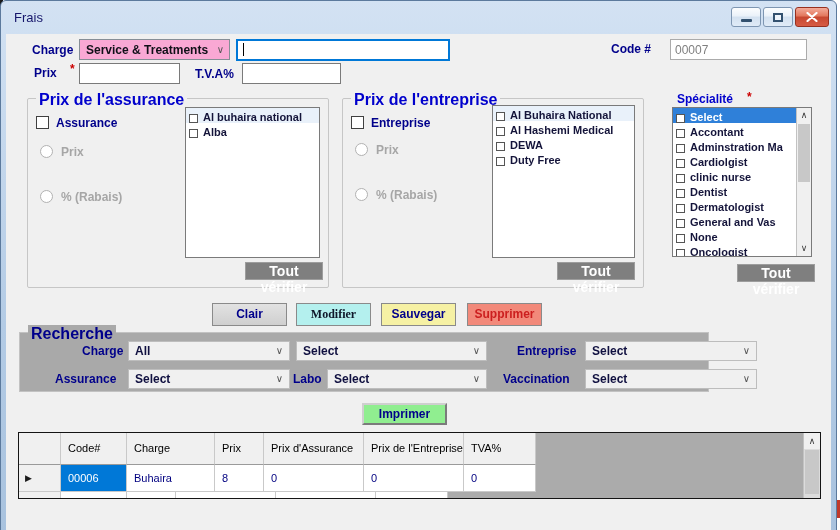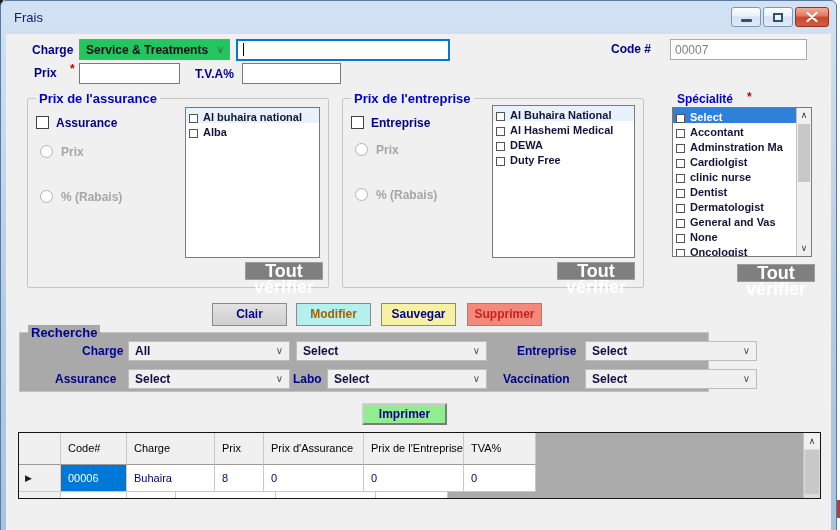--- a/index.html
+++ b/index.html
@@ -32,49 +32,49 @@
   .glyph-max { width:10px; height:9px; border:2px solid #33516f; background:#eef4fb; }
   .client {
     position:absolute; left:5px; right:5px; top:33px; bottom:0;
     background:#f0f0f0;
   }
 
   
   .lbl { position:absolute; font-weight:bold; font-size:12px; color:#00008b; white-space:nowrap; }
   .req { color:#cc0000; font-weight:bold; font-size:12px; position:absolute; }
   .combo {
-    position:absolute; background:#22c55e; border:1px solid #868e96;
+    position:absolute; background:#f9a8d4; border:1px solid #868e96;
     font-weight:bold; font-size:12px; color:#101018;
     padding:3px 18px 0 6px; white-space:nowrap; overflow:hidden; height:21px;
   }
   .combo .chev { position:absolute; right:5px; top:4px; font-size:10px; color:#555; font-weight:normal; }
   .tb { position:absolute; background:#fff; border:1px solid #7a7a7a; font-family:"Liberation Sans",sans-serif; font-size:12px; padding:0 4px; }
   .tbfocus { position:absolute; background:#fff; border:2px solid #0078d7; }
   .caret { position:absolute; left:5px; top:2px; width:1px; height:13px; background:#000; }
 
   .groupbox { position:absolute; border:1px solid #c6c6c6; border-radius:2px; }
-  .grouptitle { position:absolute; top:-8px; left:8px; background:#f0f0f0; padding:0 3px; color:#0000cc; font-weight:bold; font-size:13px; white-space:nowrap; }
+  .grouptitle { position:absolute; top:-8px; left:8px; background:#f0f0f0; padding:0 3px; color:#0000cc; font-weight:bold; font-size:16px; white-space:nowrap; }
   .checkbox { position:absolute; width:13px; height:13px; background:#fff; border:1px solid #404040; }
   .radio { position:absolute; width:13px; height:13px; background:#fff; border:1px solid #b2b2b2; border-radius:50%; }
   .dislbl { color:#a6a6a6; }
 
   .listbox { position:absolute; background:#fff; border:1px solid #7a7a7a; overflow:hidden; }
   .litem { height:15px; display:flex; align-items:flex-end; font-size:11px; font-weight:bold; color:#14143a; white-space:nowrap; overflow:hidden; }
   .litem .cb { flex:0 0 auto; width:9px; height:9px; border:1px solid #555; background:#fff; margin:0 5px 0 3px; }
   .litem.hl { background:#e9f1fa; }
   .litem.sel { background:#2f80d9; color:#fff; }
 
   .tout {
     position:absolute; background:#7f7f7f; color:#fff; font-weight:bold;
-    font-size:18px; text-align:center; border:1px solid #9d9d9d; height:18px; line-height:16px; width:78px;
+    font-size:14px; text-align:center; border:1px solid #9d9d9d; height:18px; line-height:16px; width:78px;
   }
 
   .actbtn { position:absolute; height:23px; width:75px; border:1px solid #8a8a8a; font-weight:bold; font-size:12px; text-align:center; line-height:21px; }
   .b-clair { background:linear-gradient(#e2e2e2,#cfcfcf); color:#00008b; }
-  .b-modifier { background:#b4f0ee; color:#a16207; }
+  .b-modifier { background:#b4f0ee; color:#0f172a;font-family:Liberation Serif, serif; }
   .b-sauvegar { background:#f6f1a4; color:#00008b; }
   .b-supprimer { background:#f2897a; color:#cc1f1f; }
   .b-imprimer { background:#90ee90; color:#00008b; border:2px outset #cfcfcf; width:85px; height:22px; line-height:18px; }
 
   .rgroup { position:absolute; background:#a9a9a9; border:1px solid #c2c2c2; }
   .rgroup .grouptitle { background:#a9a9a9; color:#00008b; }
   .rcombo {
     position:absolute; background:#f0f0f0; border:1px solid #bdbdbd; height:20px;
     font-weight:bold; font-size:12px; color:#101040; padding:2px 18px 0 6px; white-space:nowrap; overflow:hidden;
   }

